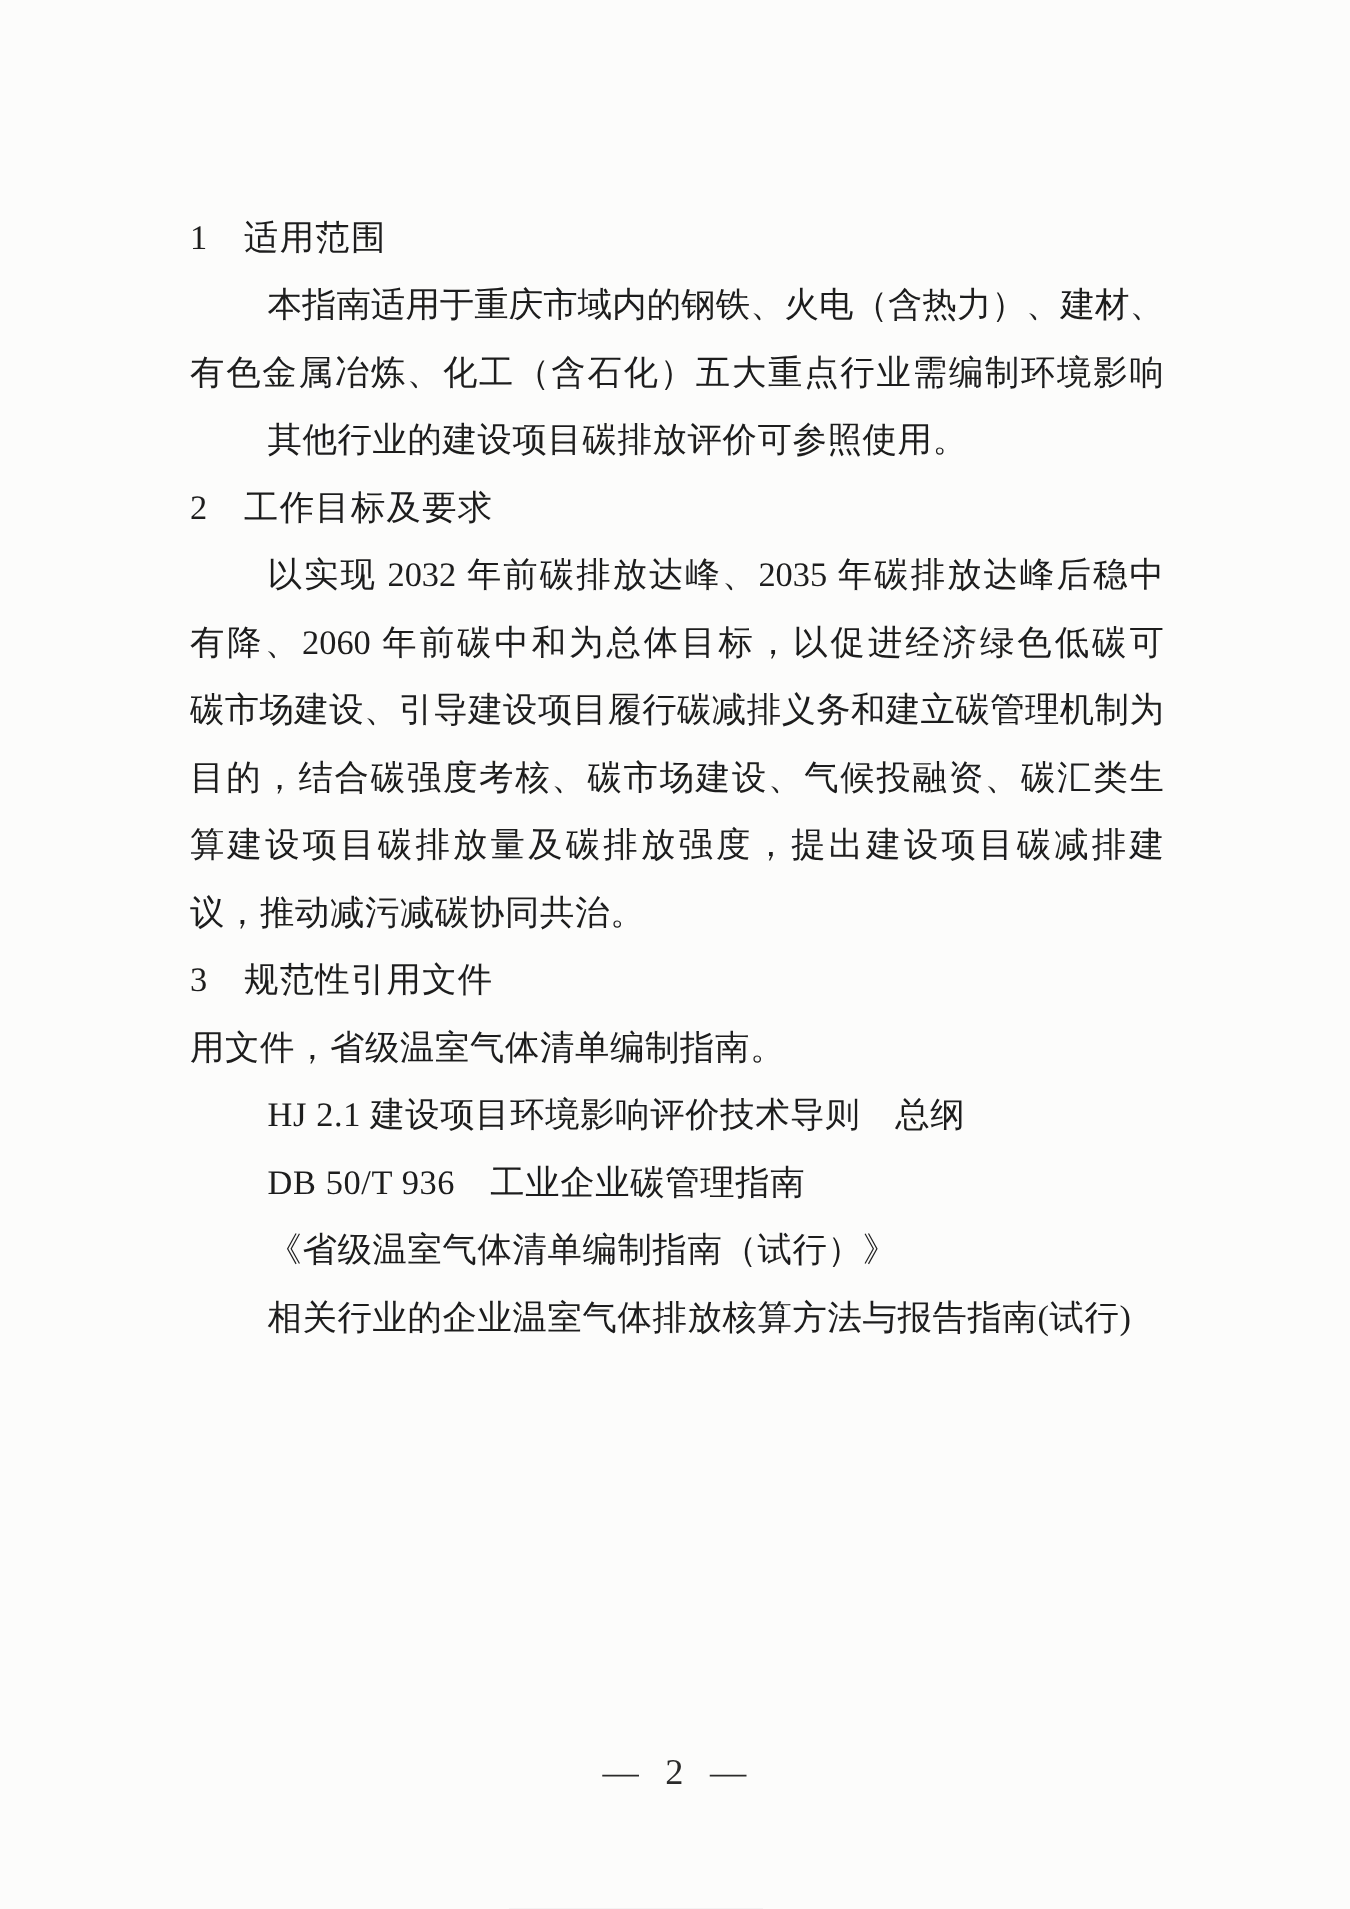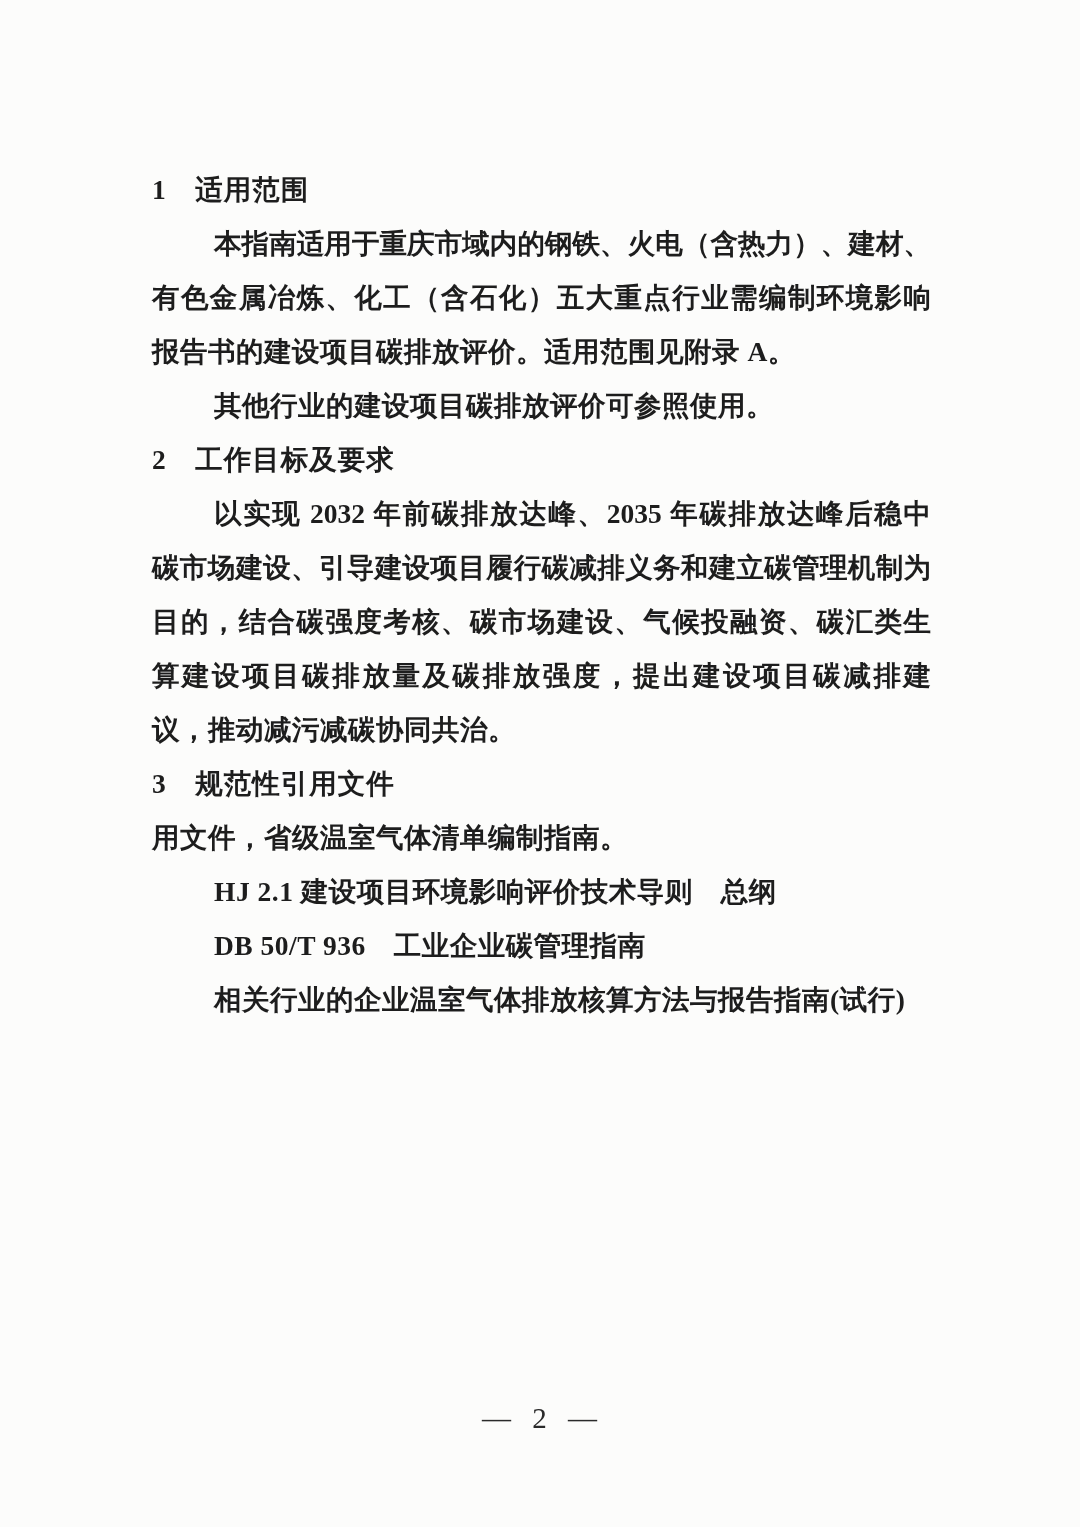--- a/index.html
+++ b/index.html
@@ -15,21 +15,20 @@
     background: #fcfcfb;
     color: #1d1d1d;
     font-family: "Liberation Serif", "DejaVu Sans", sans-serif;
     overflow: hidden;
   }
   .content {
     position: absolute;
     left: 152px;
     top: 163px;
     width: 779px;
-    font-weight: bold;
   }
   .line {
     height: 54px;
     line-height: 54px;
     font-size: 27.5px;
     letter-spacing: 0.5px;
     white-space: nowrap;
   }
   .line.fill {
     white-space: normal;
@@ -60,32 +59,33 @@
 </style>
 </head>
 <body>
 
 <div class="page">
   <div class="content">
 
     <div class="line heading">1　适用范围</div>
     <div class="line indent fill">本指南适用于重庆市域内的钢铁、火电（含热力）、建材、</div>
     <div class="line fill">有色金属冶炼、化工（含石化）五大重点行业需编制环境影响</div>
-    <div class="line">报告书的建设项目碳排放评价。适用范围见附录 A。</div>
     <div class="line indent">其他行业的建设项目碳排放评价可参照使用。</div>
 
     <div class="line heading">2　工作目标及要求</div>
     <div class="line indent fill">以实现 2032 年前碳排放达峰、2035 年碳排放达峰后稳中</div>
+    <div class="line fill">有降、2060 年前碳中和为总体目标，以促进经济绿色低碳可</div>
     <div class="line fill">碳市场建设、引导建设项目履行碳减排义务和建立碳管理机制为</div>
     <div class="line fill">目的，结合碳强度考核、碳市场建设、气候投融资、碳汇类生</div>
     <div class="line fill">算建设项目碳排放量及碳排放强度，提出建设项目碳减排建</div>
     <div class="line">议，推动减污减碳协同共治。</div>
 
     <div class="line heading">3　规范性引用文件</div>
     <div class="line">用文件，省级温室气体清单编制指南。</div>
     <div class="line indent">HJ 2.1 建设项目环境影响评价技术导则　总纲</div>
     <div class="line indent">DB 50/T 936　工业企业碳管理指南</div>
+    <div class="line indent">《省级温室气体清单编制指南（试行）》</div>
     <div class="line indent">相关行业的企业温室气体排放核算方法与报告指南(试行)</div>
 
   </div>
 
   <div class="page-footer">— 2 —</div>
 </div>
 
 </body></html>

